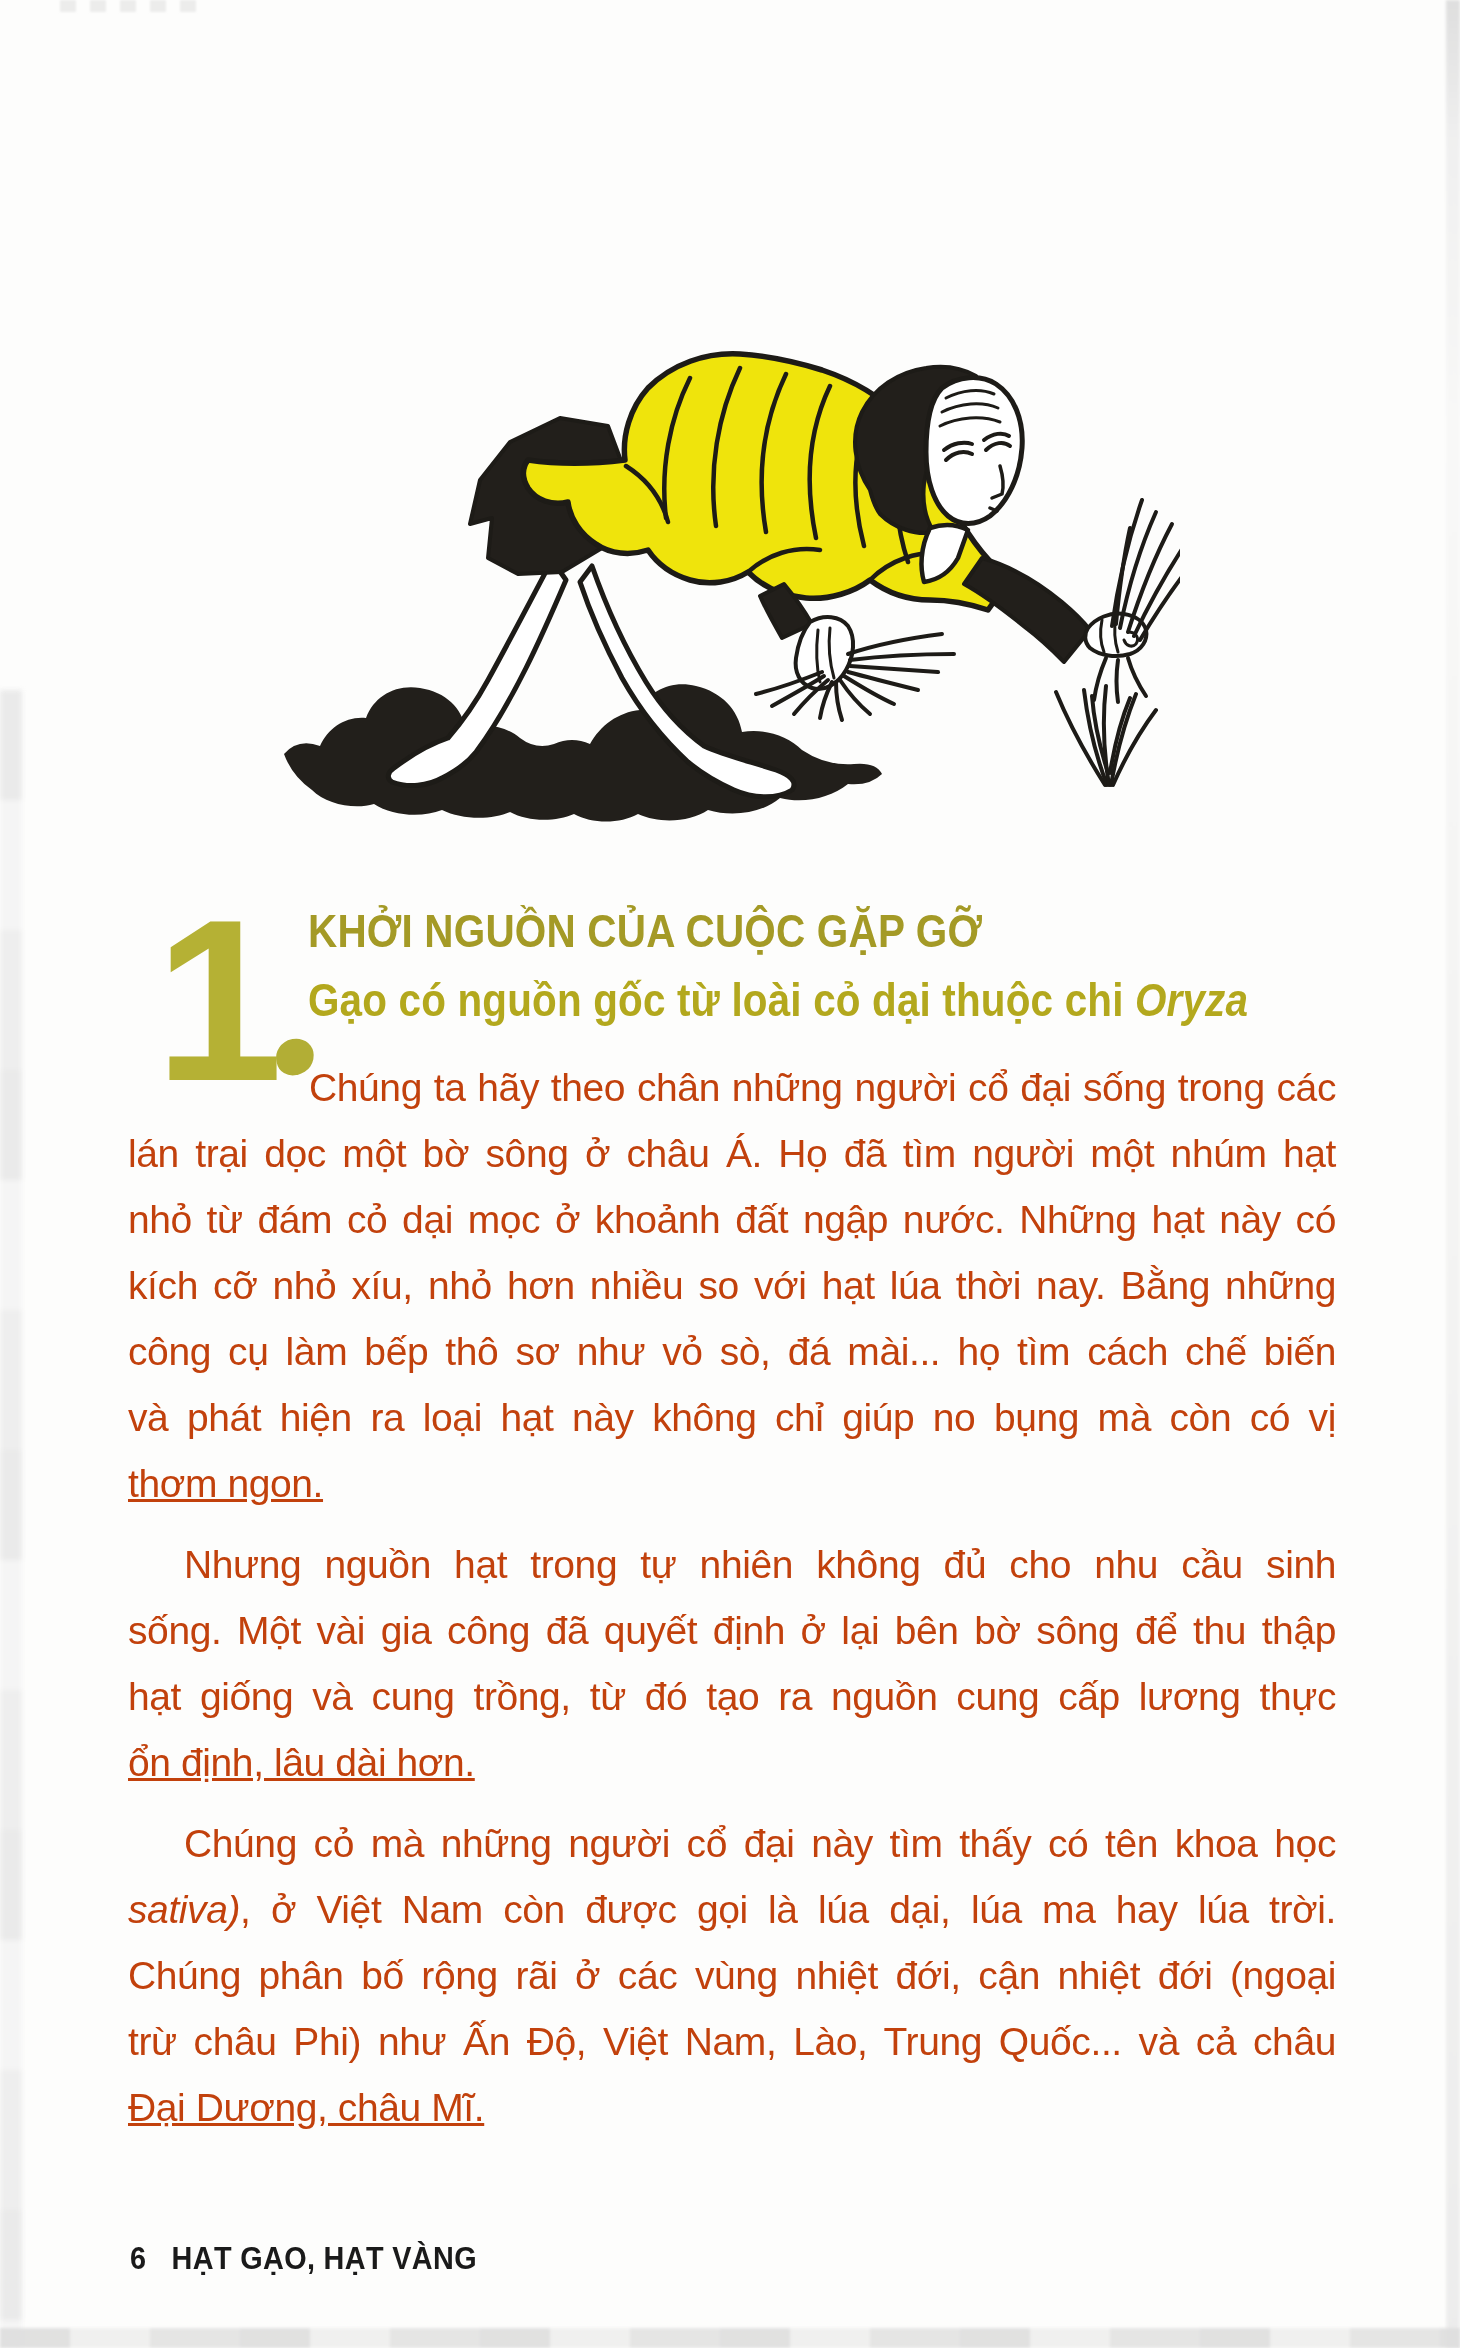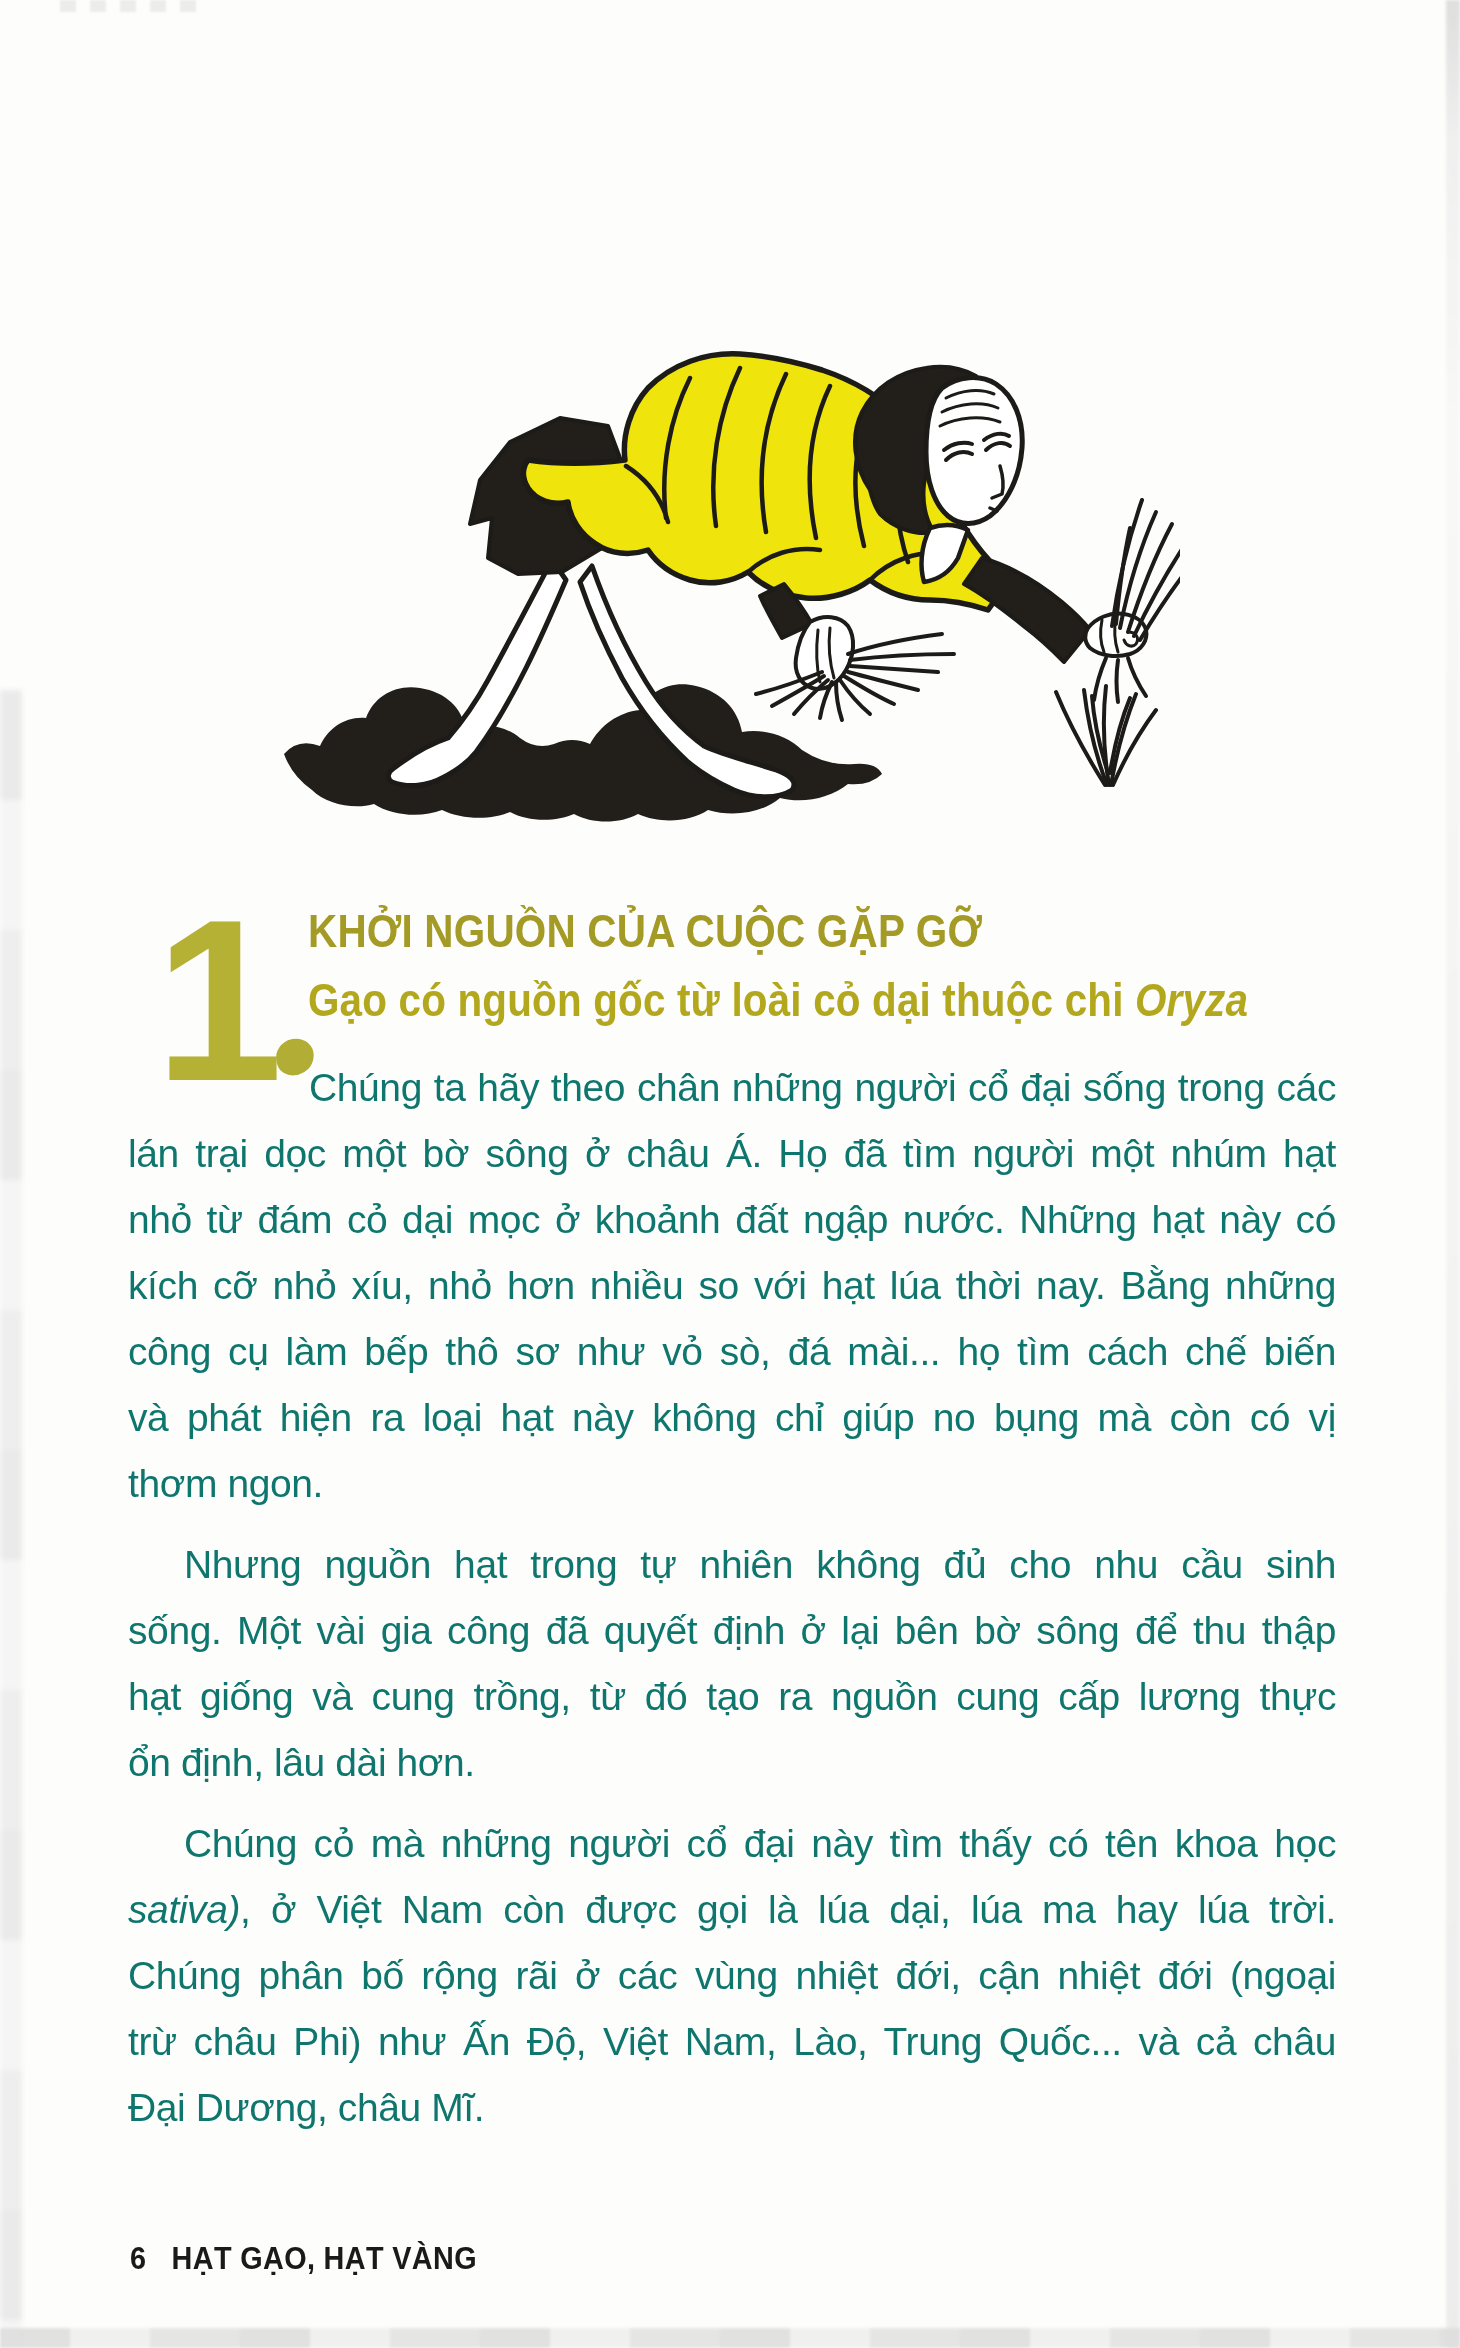--- a/index.html
+++ b/index.html
@@ -53,23 +53,23 @@
     color:#a49a26; letter-spacing:.2px;
     transform:scaleX(.88); transform-origin:left center; white-space:nowrap;
   }
   h3.subheading {
     margin:0 0 26px 180px; font-size:47px; line-height:58px; font-weight:bold;
     color:#b3a81d; letter-spacing:.2px;
     transform:scaleX(.86); transform-origin:left center; white-space:nowrap;
   }
   h3.subheading em { font-style:italic; }
 
-  .para { font-size:39px; line-height:66px; letter-spacing:-.4px; color:#0f766e; margin:0 0 15px 0; }
+  .para { font-size:39px; line-height:66px; letter-spacing:-.4px; color:#c2410c; margin:0 0 15px 0; }
   .para .line { text-align:justify; text-align-last:justify; }
-  .para .line.last { text-align:justify; text-align-last:left; }
+  .para .line.last { text-align:justify; text-align-last:left;text-decoration:underline; }
   .para.para0 .line.first { margin-left:181px; }
   .para:not(.para0) .line.first { text-indent:56px; }
   .para em { font-style:italic; }
 
   
   .footer {
     position:absolute; left:130px; top:2240px; display:flex; gap:28px;
     font-size:32px; font-weight:bold; color:#1a1a1a; letter-spacing:.4px;
     transform:scaleX(.9); transform-origin:left center; white-space:nowrap;
   }

